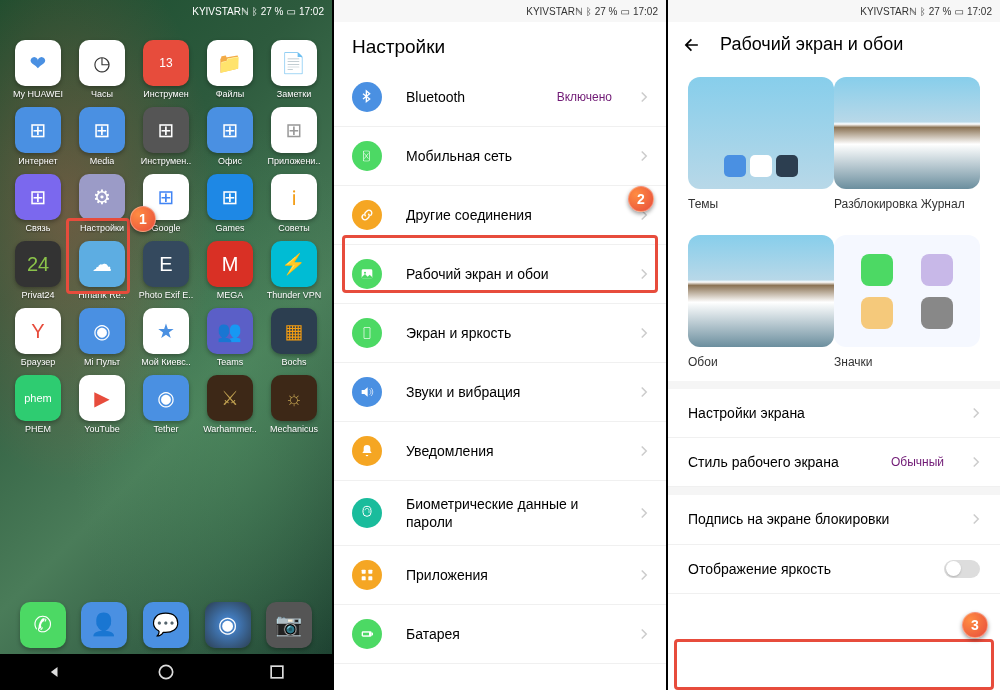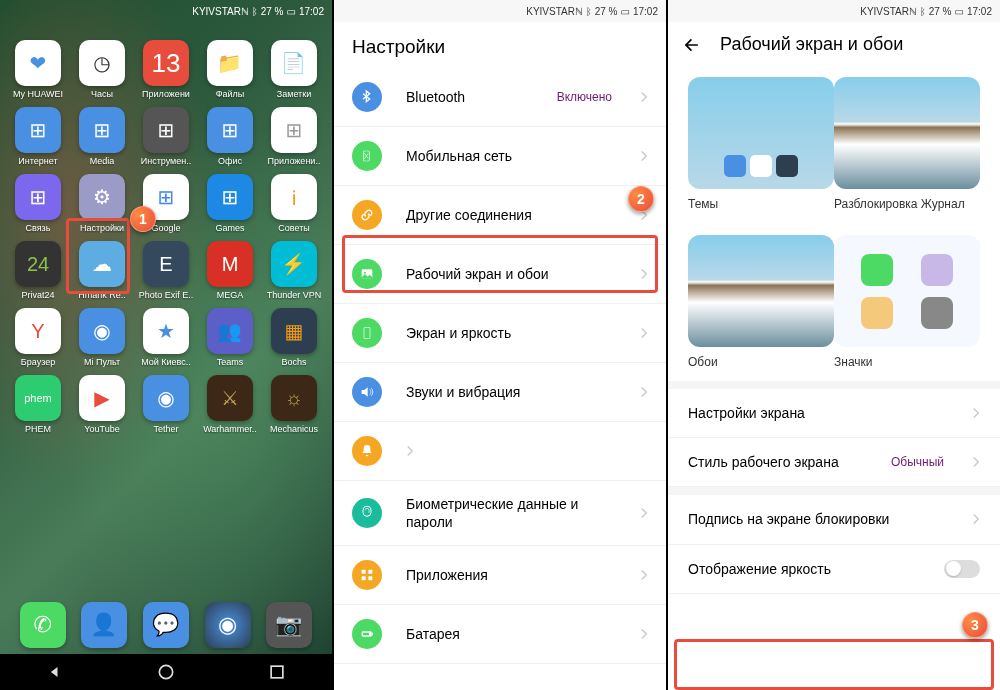--- a/index.html
+++ b/index.html
@@ -69,22 +69,22 @@
     <div class="app-grid" id="app-grid">
         <div class="app">
           <div class="app-icon" style="background:#fff;color:#4a90e2;font-size:20px">❤</div>
           <div class="app-label">My HUAWEI</div>
         </div>
         <div class="app">
           <div class="app-icon" style="background:#fff;color:#333;font-size:20px">◷</div>
           <div class="app-label">Часы</div>
         </div>
         <div class="app">
-          <div class="app-icon" style="background:#e74c3c;color:#fff;font-size:26px">13</div>
-          <div class="app-label">Приложени</div>
+          <div class="app-icon" style="background:#e74c3c;color:#fff;font-size:12px">13</div>
+          <div class="app-label">Инструмен</div>
         </div>
         <div class="app">
           <div class="app-icon" style="background:#fff;color:#f5a623;font-size:20px">📁</div>
           <div class="app-label">Файлы</div>
         </div>
         <div class="app">
           <div class="app-icon" style="background:#fff;color:#f5a623;font-size:20px">📄</div>
           <div class="app-label">Заметки</div>
         </div>
         <div class="app">
@@ -306,20 +306,21 @@
         <svg class="chevron" viewBox="0 0 10 16">
           <path d="M2 2l6 6-6 6" stroke="currentColor" stroke-width="2" fill="none"></path>
         </svg>
       </div>
       <div class="setting-row">
         <div class="setting-icon" style="background:#f5a623">
           <svg viewBox="0 0 24 24">
             <path d="M12 3a5 5 0 015 5v4l2 3H5l2-3V8a5 5 0 015-5zM10 18a2 2 0 004 0" fill="#fff"></path>
           </svg>
         </div>
+        <div class="setting-label">Уведомления</div>
         <svg class="chevron" viewBox="0 0 10 16">
           <path d="M2 2l6 6-6 6" stroke="currentColor" stroke-width="2" fill="none"></path>
         </svg>
       </div>
       <div class="setting-row">
         <div class="setting-icon" style="background:#1abc9c">
           <svg viewBox="0 0 24 24">
             <path d="M12 2a6 6 0 016 6v3a6 6 0 01-12 0V8a6 6 0 016-6z" stroke="#fff" stroke-width="1.5" fill="none"></path>
             <path d="M9 8a3 3 0 016 0v4" stroke="#fff" fill="none"></path>
           </svg>

